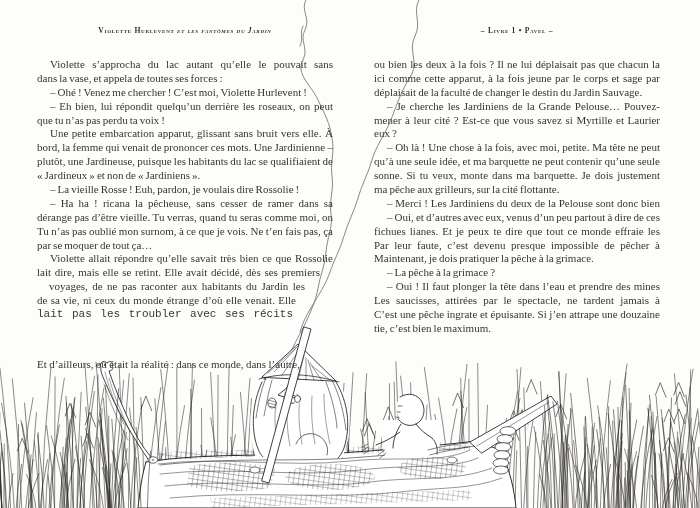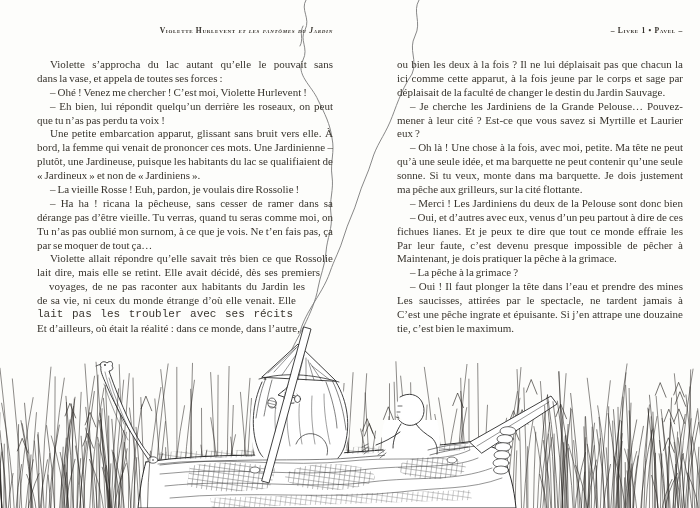--- a/index.html
+++ b/index.html
@@ -3,23 +3,23 @@
 <meta charset="utf-8">
 <style>
   html,body{margin:0;padding:0}
   body{
     width:700px;height:508px;position:relative;overflow:hidden;
     background:#fdfdfb;
     font-family:"Liberation Serif", serif;
   }
   .page{position:absolute;top:26px;z-index:2}
   #pageL{left:37px;width:296px}
-  #pageR{left:397px;width:286px}
+  #pageR{left:374px;width:286px}
   .runhead{
-    text-align:right;font-variant:small-caps;font-weight:bold;
+    text-align:center;font-variant:small-caps;font-weight:bold;
     font-size:7.6px;letter-spacing:.7px;color:#35312b;
     height:10px;line-height:10px;margin-bottom:22px;white-space:nowrap;
   }
   .runhead .it{font-style:italic}
   .pagetext{font-size:11px;color:#39352e;word-spacing:-0.7px}
   .line{
     height:13.9px;line-height:13.9px;overflow:hidden;
     text-align:justify;text-align-last:justify;
   }
   .line.end{text-align-last:left}
@@ -510,21 +510,21 @@
       <div class="line ind end">– La vieille Rosse ! Euh, pardon, je voulais dire Rossolie !</div>
       <div class="line ind">– Ha ha ! ricana la pêcheuse, sans cesser de ramer dans sa direction.</div>
       <div class="line">dérange pas d’être vieille. Tu verras, quand tu seras comme moi, on finit</div>
       <div class="line">Tu n’as pas oublié mon surnom, à ce que je vois. Ne t’en fais pas, ça ne me</div>
       <div class="line end">par se moquer de tout ça…</div>
       <div class="line ind">Violette allait répondre qu’elle savait très bien ce que Rossolie vou-</div>
       <div class="line" style="padding-right: 13px;">lait dire, mais elle se retint. Elle avait décidé, dès ses premiers</div>
       <div class="line" style="padding-right: 28px; margin-left: 12px;">voyages, de ne pas raconter aux habitants du Jardin les détails</div>
       <div class="line" style="padding-right: 37px;">de sa vie, ni ceux du monde étrange d’où elle venait. Elle n’al-</div>
       <div class="line" style="padding-right: 40px; font-family: Liberation Mono, monospace;">lait pas les troubler avec ses récits bizarres sur son âge réel.</div>
-      <div class="line" style="padding-right: 33px;">Et d’ailleurs, où était la réalité : dans ce monde, dans l’autre,</div>
+      <div class="line" style="padding-right: 33px; margin-top: 36px;">Et d’ailleurs, où était la réalité : dans ce monde, dans l’autre,</div>
     </div>
 </div>
 
 <div class="page" id="pageR">
   <div class="runhead">
     <span>– Livre 1 • Pavel –</span>
   </div>
   <div class="pagetext" id="textR">
       <div class="line">ou bien les deux à la fois ? Il ne lui déplaisait pas que chacun la voie</div>
       <div class="line">ici comme cette apparut, à la fois jeune par le corps et sage par l’esprit,</div>

